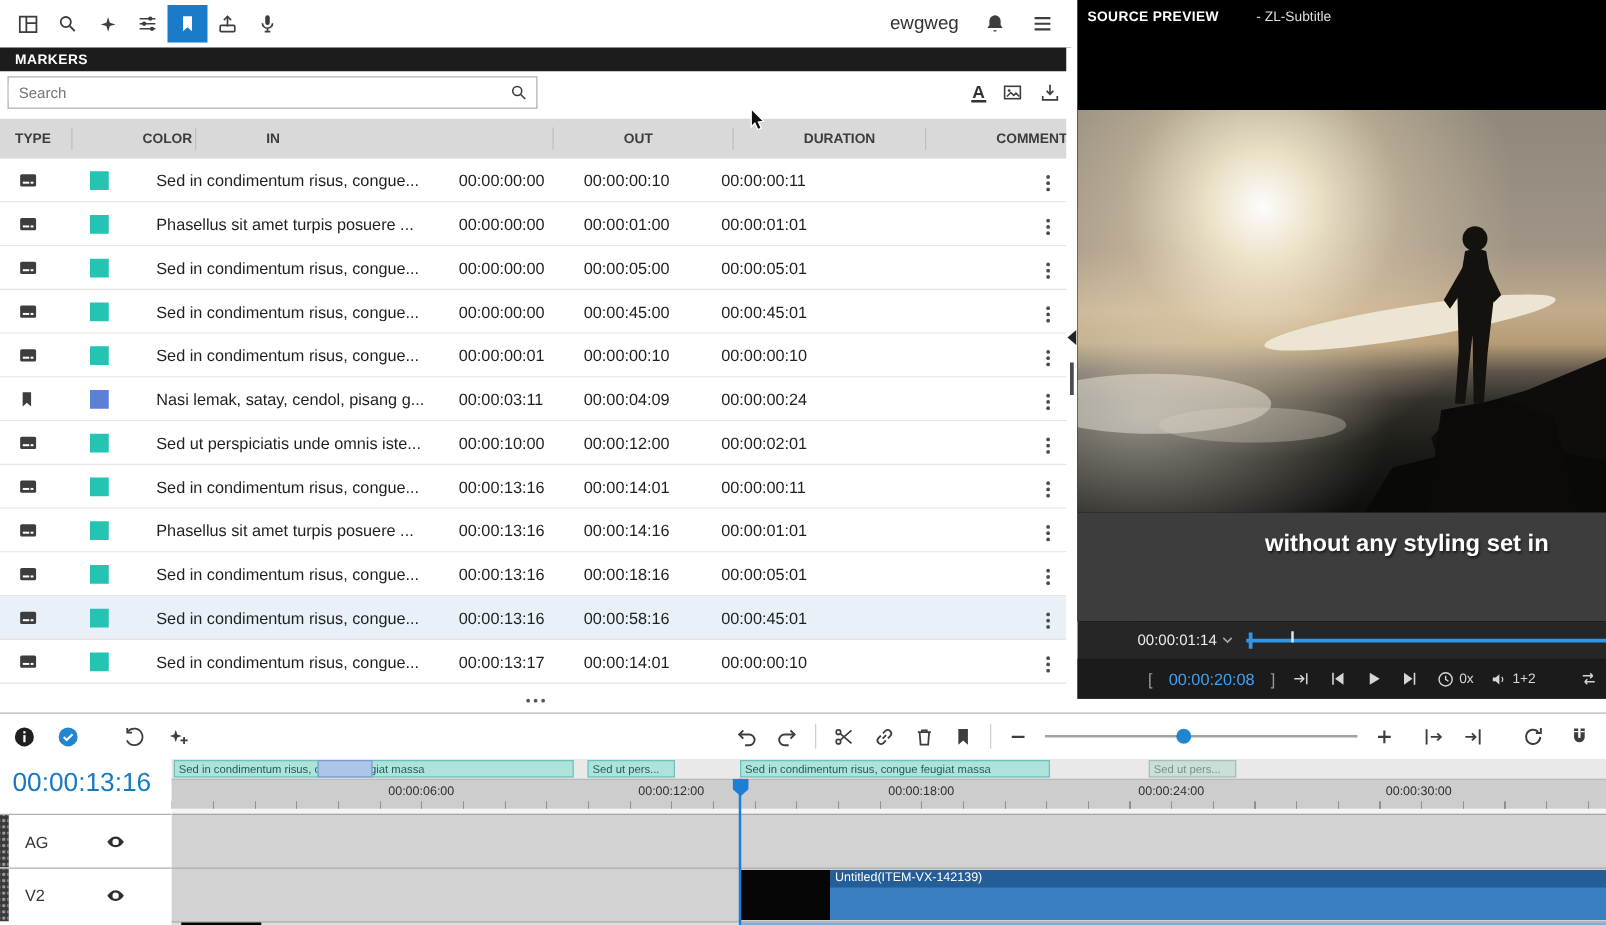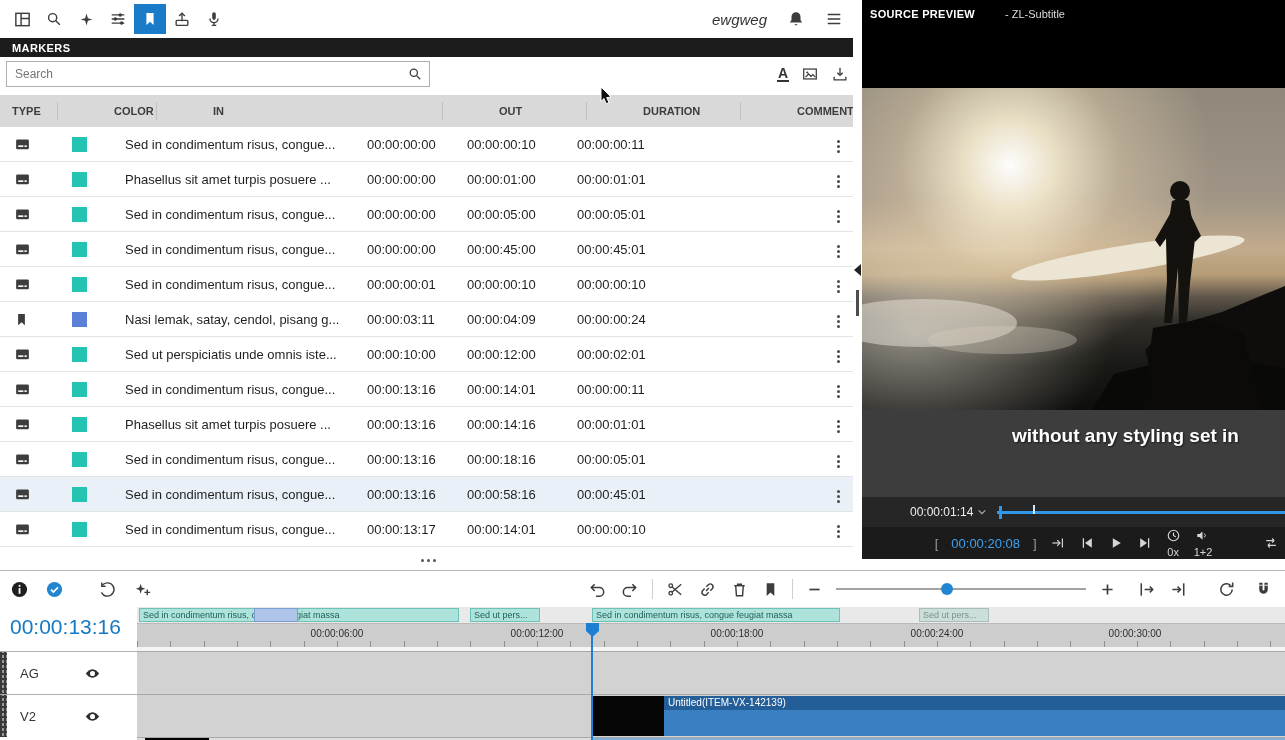--- a/index.html
+++ b/index.html
@@ -8,21 +8,21 @@
   #app { position:absolute; inset:0; }
   svg { display:block; }
   .ic { color:#3d3d3d; }
 
   
   .left-panel { position:absolute; left:0; top:0; width:857px; height:570px; background:#fff; }
   .topbar { height:38px; display:flex; align-items:center; padding-left:6px; background:#fff; }
   .tool-btn { width:32px; height:30px; display:flex; align-items:center; justify-content:center; cursor:pointer; }
   .tool-btn.active { background:#1a7cc9; }
   .tool-btn.active svg { color:#fff; }
-  .topbar-right { margin-left:auto; display:flex; align-items:center; gap:20px; padding-right:14px;font-style:italic; }
+  .topbar-right { margin-left:auto; display:flex; gap:20px; padding-right:14px; }
   .project-name { font-size:15px; color:#333; }
 
   .markers-title { height:19px; background:#1c1c1c; color:#fff; font-size:11px; font-weight:bold; letter-spacing:.4px; display:flex; align-items:center; padding-left:12px; }
 
   .search-row { height:34px; display:flex; align-items:center; padding:0 8px 0 6px; }
   .search-box { width:424px; height:26px; border:1px solid #b0b0b0; display:flex; align-items:center; background:#fff; }
   .search-box input { flex:1; border:none; outline:none; font-size:12px; padding:0 8px; color:#333; font-family:inherit; }
   .search-box svg { margin-right:6px; }
   .search-actions { margin-left:auto; display:flex; align-items:center; gap:12px; }
   .fmtA { font-size:14px; font-weight:bold; color:#333; border-bottom:2px solid #333; line-height:14px; padding:0 1px; cursor:pointer; }
@@ -71,21 +71,21 @@
   .scrub-tc { color:#eee; font-size:12px; display:flex; align-items:center; gap:4px; cursor:pointer; }
   .scrub-track { flex:1; position:relative; height:14px; margin-left:10px; cursor:pointer; }
   .scrub-track::before { content:""; position:absolute; left:0; right:0; top:6px; height:3px; background:#2f96e8; }
   .scrub-start { position:absolute; left:2px; top:1px; width:3px; height:13px; background:#2f96e8; }
   .scrub-marker { position:absolute; left:36px; top:0; width:2px; height:9px; background:#cfe7f9; }
   .transport-row { position:relative; height:32px; background:#1b1b1b; display:flex; align-items:center; justify-content:center; gap:13px; }
   .transport-row svg { color:#d6d6d6; cursor:pointer; }
   .bracket { color:#9a9a9a; font-size:13px; cursor:pointer; }
   .transport-tc { color:#3fa0f0; font-size:13px; }
   .t-label { color:#d6d6d6; font-size:11px; margin-left:-9px; }
-  .with-label { display:flex; align-items:center; gap:3px; cursor:pointer;flex-direction:column; }
+  .with-label { display:flex; align-items:center; gap:3px; cursor:pointer; }
   .swap-btn { position:absolute; right:6px; }
 
   
   .bottom-panel { position:absolute; left:0; top:570px; width:1285px; height:170px; background:#fff; border-top:1px solid #b5b5b5; }
   .tl-toolbar { position:relative; height:36px; }
   .tb-left { position:absolute; left:10px; top:0; height:36px; display:flex; align-items:center; gap:16px; }
   .tb-center { position:absolute; left:588px; top:0; height:36px; display:flex; align-items:center; gap:13px; }
   .tb-right { position:absolute; right:12px; top:0; height:36px; display:flex; align-items:center; gap:18px; }
   .tl-toolbar svg { cursor:pointer; }
   .tsep { width:1px; height:20px; background:#cfcfcf; }

